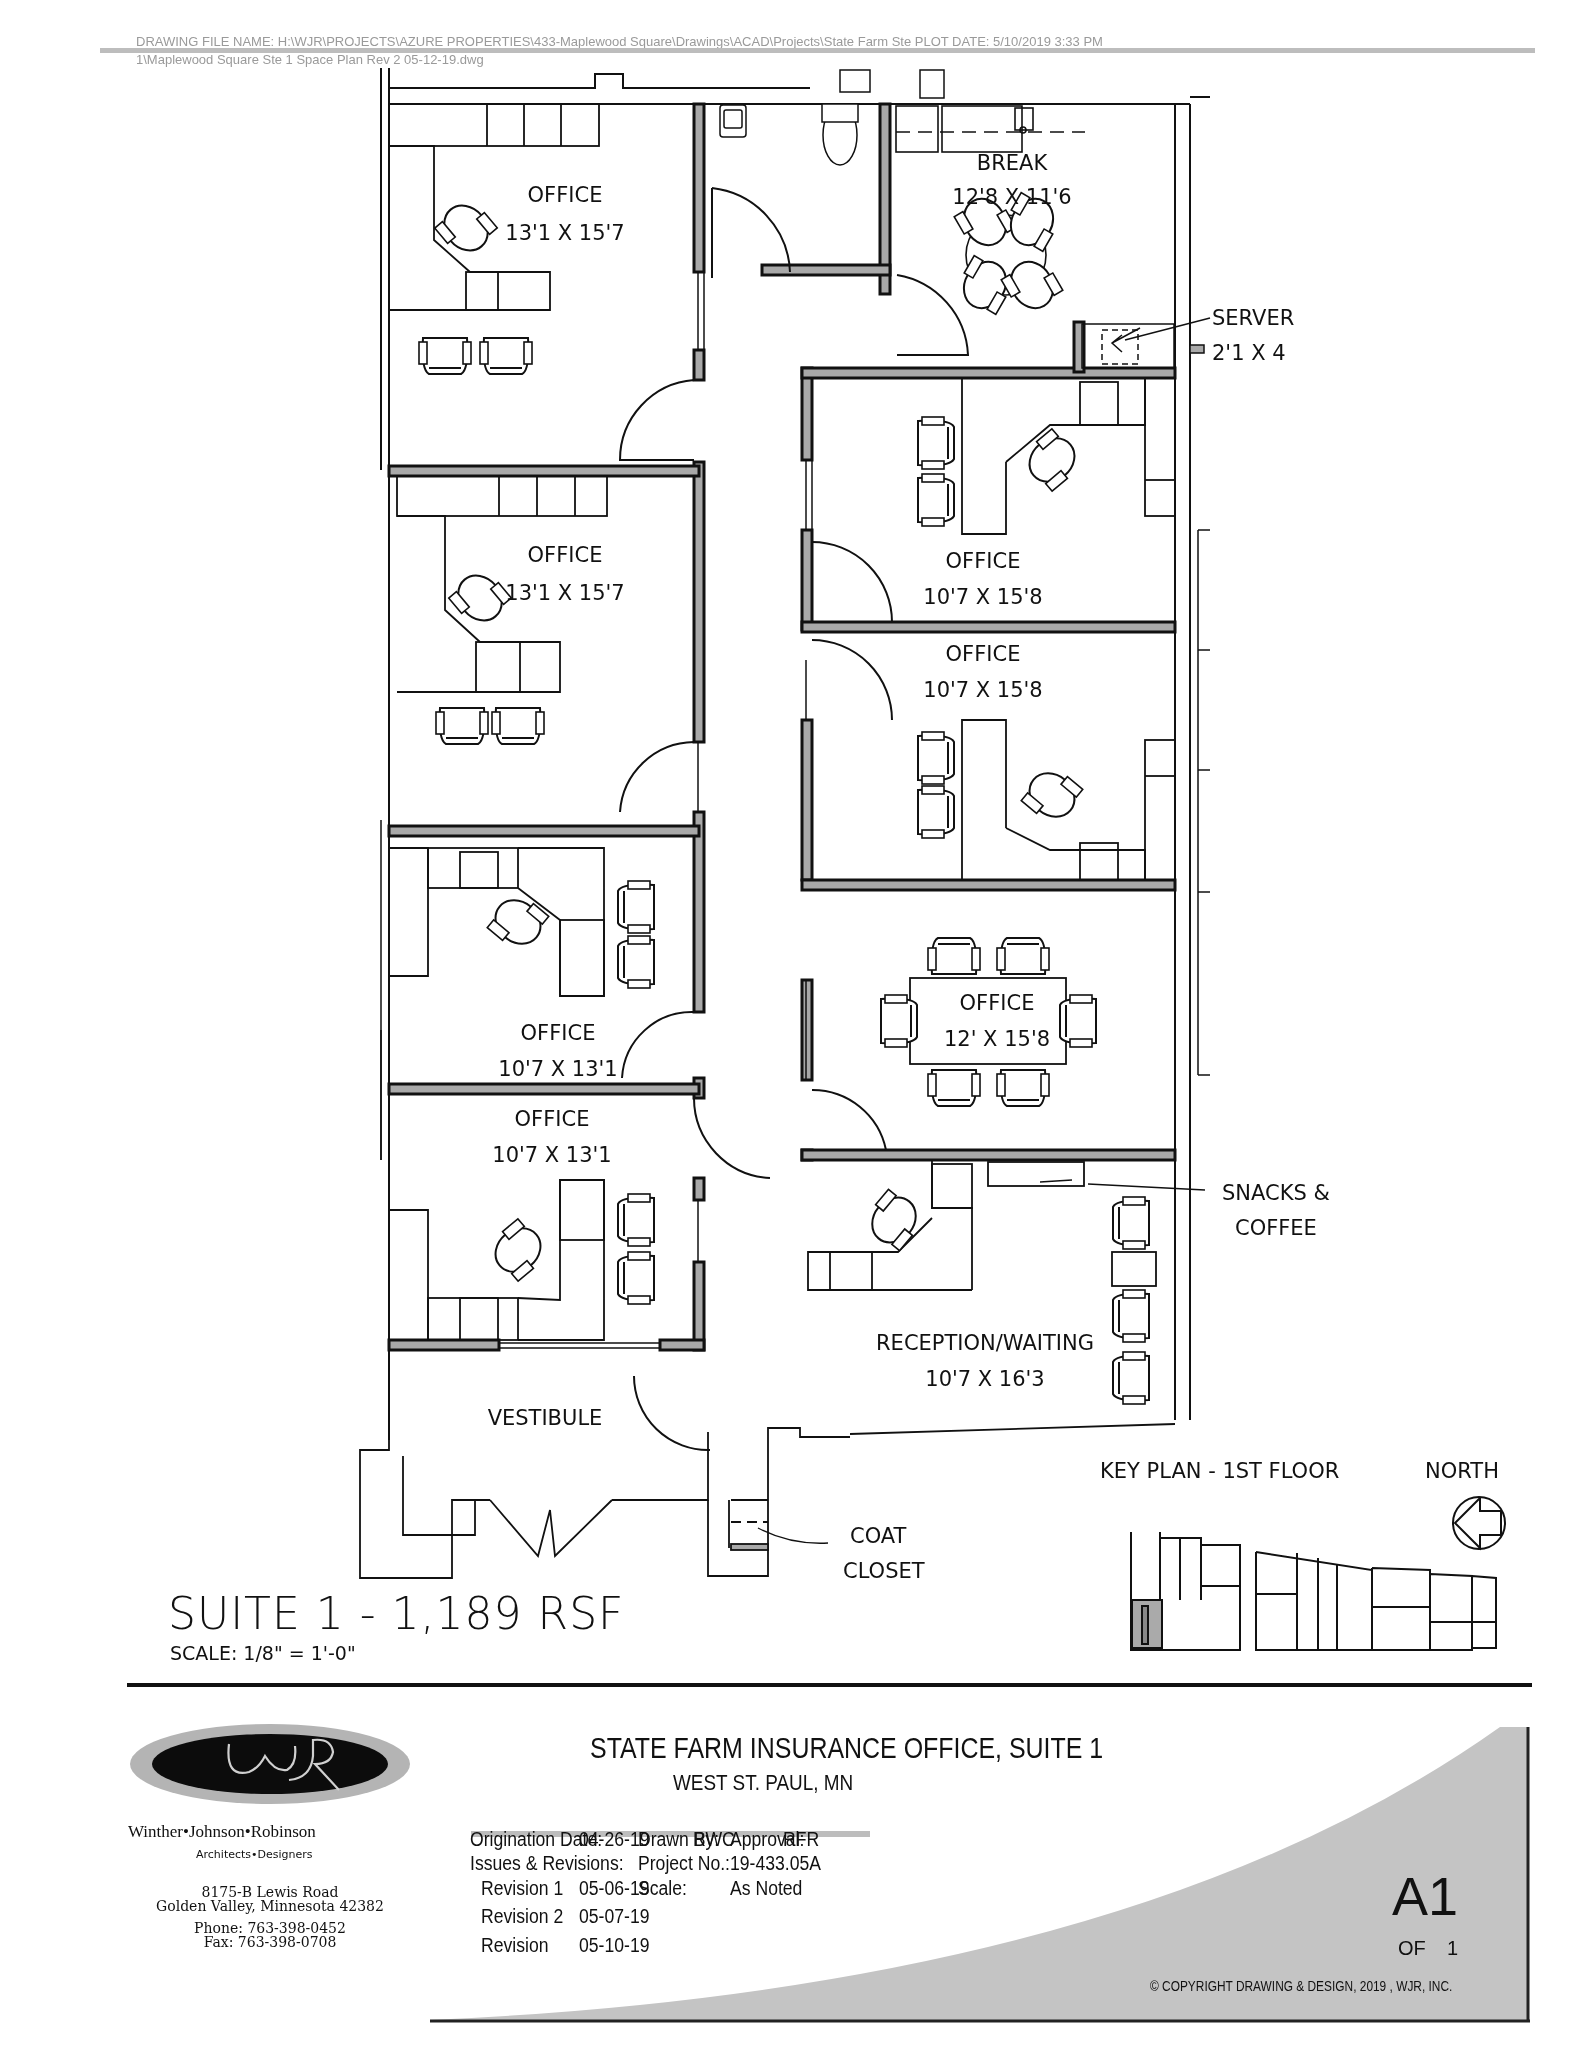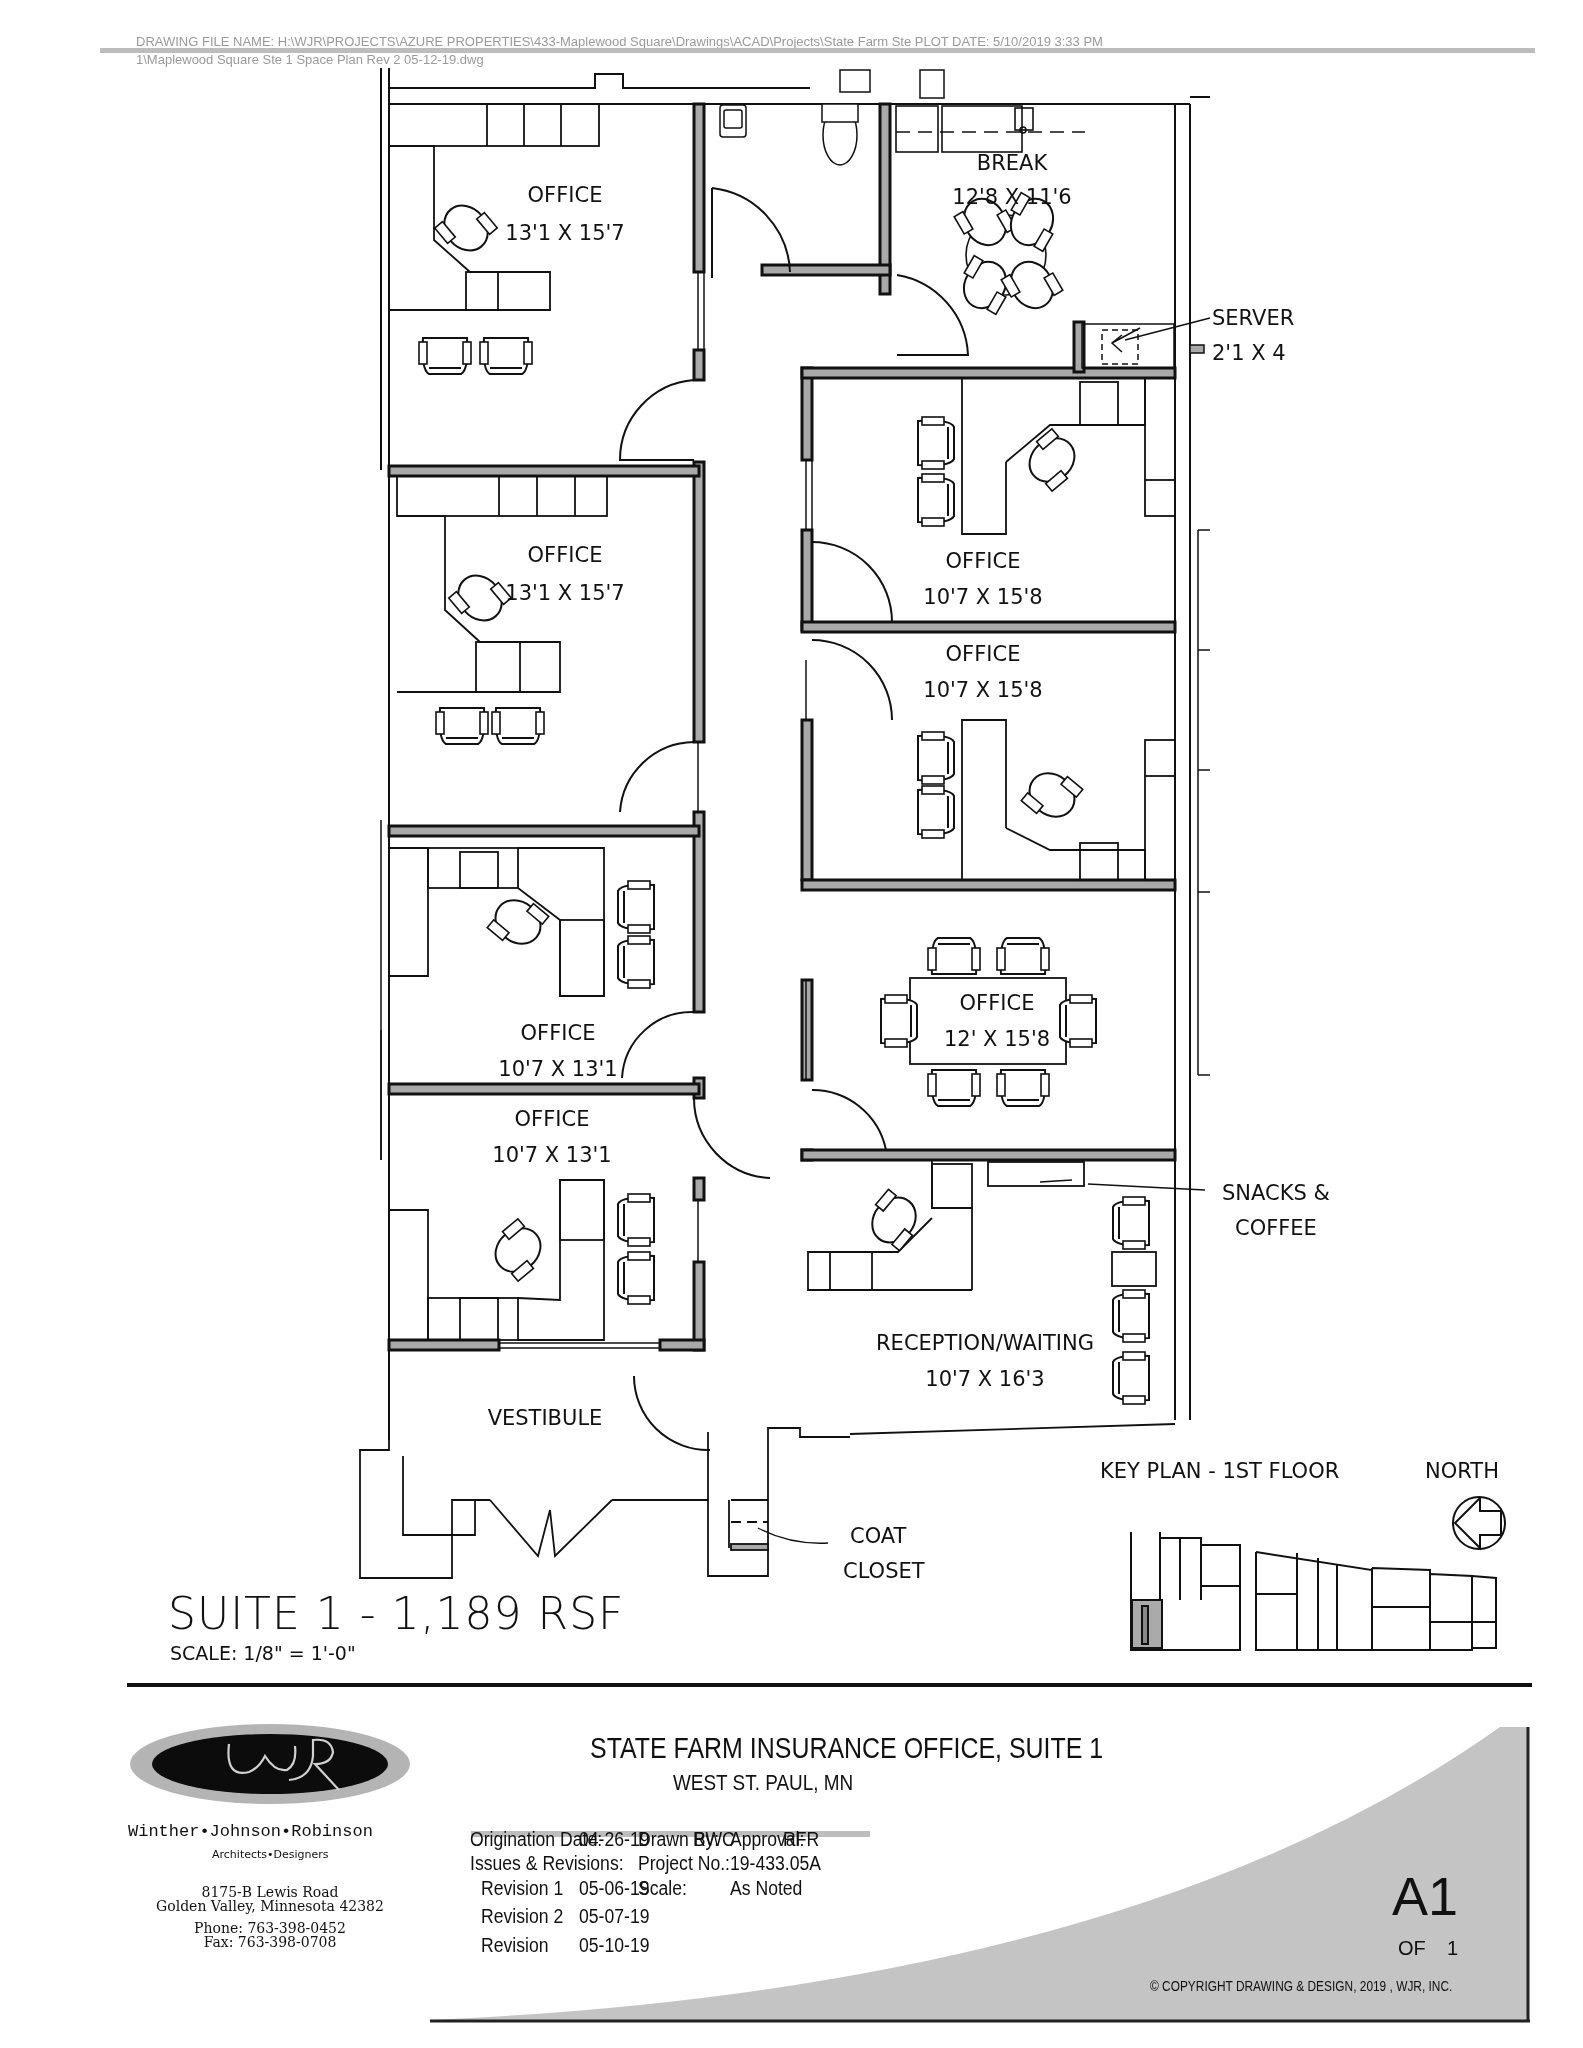--- a/index.html
+++ b/index.html
@@ -8,21 +8,21 @@
   .hdr{font-family:"Liberation Sans Narrow","Liberation Sans",sans-serif;color:#9a9a9a;font-size:13px;letter-spacing:0;white-space:nowrap;}
   .hdr-line{position:absolute;left:100px;top:48px;width:1435px;height:5px;background:#bdbdbd;}
   svg text{font-family:"DejaVu Sans",sans-serif;}
   .room-lbl{font-size:21px;fill:#111;text-anchor:middle;}
   .callout{font-size:21px;fill:#111;}
   .suite-title{font-size:44px;letter-spacing:1px;font-weight:300;}
   .scale-note{font-size:19px;}
   .tb-title{font-family:"Liberation Sans",sans-serif;font-size:29px;letter-spacing:0;transform:scaleX(0.86);transform-origin:left top;white-space:nowrap;}
   .tb-sub{font-family:"Liberation Sans",sans-serif;font-size:22px;transform:scaleX(0.86);transform-origin:left top;white-space:nowrap;}
   .tb-cell{font-family:"Liberation Sans",sans-serif;font-size:20px;transform:scaleX(0.88);transform-origin:left top;white-space:nowrap;}
-  .firm{font-family:Liberation Mono, monospace;font-size:17px;white-space:nowrap;}
+  .firm{font-family:Liberation Serif, serif;font-size:17px;white-space:nowrap;}
   .firm-sub{font-size:11px;white-space:nowrap;}
   .addr{font-family:"DejaVu Serif",serif;font-size:14px;text-align:center;line-height:14px;white-space:nowrap;}
   .sheet{font-family:"Liberation Sans",sans-serif;font-size:54px;font-weight:300;margin-top:20px;}
   .of{font-family:"Liberation Sans",sans-serif;font-size:20px;}
   .copy{font-family:"Liberation Sans",sans-serif;font-size:14px;transform:scaleX(0.85);transform-origin:left top;white-space:nowrap;}
 </style>
 </head>
 <body>
 
 <div class="abs hdr" style="left:136px;top:34px;">DRAWING FILE NAME: H:\WJR\PROJECTS\AZURE PROPERTIES\433-Maplewood Square\Drawings\ACAD\Projects\State Farm Ste PLOT DATE: 5/10/2019 3:33 PM</div>
@@ -338,21 +338,21 @@
   <line x1="41" y1="114" x2="440" y2="114" stroke="#bdbdbd" stroke-width="6"></line>
 </svg>
 
 <svg class="abs" style="left:125px;top:1720px;" width="290" height="88" viewBox="0 0 290 88">
   <ellipse cx="145" cy="44" rx="140" ry="40" fill="#b4b4b4"></ellipse>
   <ellipse cx="145" cy="44" rx="118" ry="30" fill="#0c0c0c"></ellipse>
   <path d="M104,24 Q100,58 124,52 Q134,48 140,36 Q150,52 162,50 Q172,44 170,26" fill="none" stroke="#d0d0d0" stroke-width="2.2"></path>
   <path d="M164,60 Q186,58 188,36 L188,20 Q206,18 208,32 Q206,44 190,44 L214,70" fill="none" stroke="#d0d0d0" stroke-width="2.2"></path>
 </svg>
 <div class="abs firm" style="left:128px;top:1822px;">Winther•Johnson•Robinson</div>
-<div class="abs firm-sub" style="left:212px;top:1848px;">Architects•Designers</div>
+<div class="abs firm-sub" style="left:196px;top:1848px;">Architects•Designers</div>
 <div class="abs addr" style="left:125px;top:1885px;width:290px;">
   <div>8175-B Lewis Road</div>
   <div>Golden Valley, Minnesota  42382</div>
   <div style="height:8px"></div>
   <div>Phone:  763-398-0452</div>
   <div>Fax:  763-398-0708</div>
 </div>
 
 <div class="abs tb-title" style="left:590px;top:1732px;">STATE FARM INSURANCE OFFICE, SUITE 1</div>
 <div class="abs tb-sub" style="left:673px;top:1770px;">WEST ST. PAUL, MN</div>

